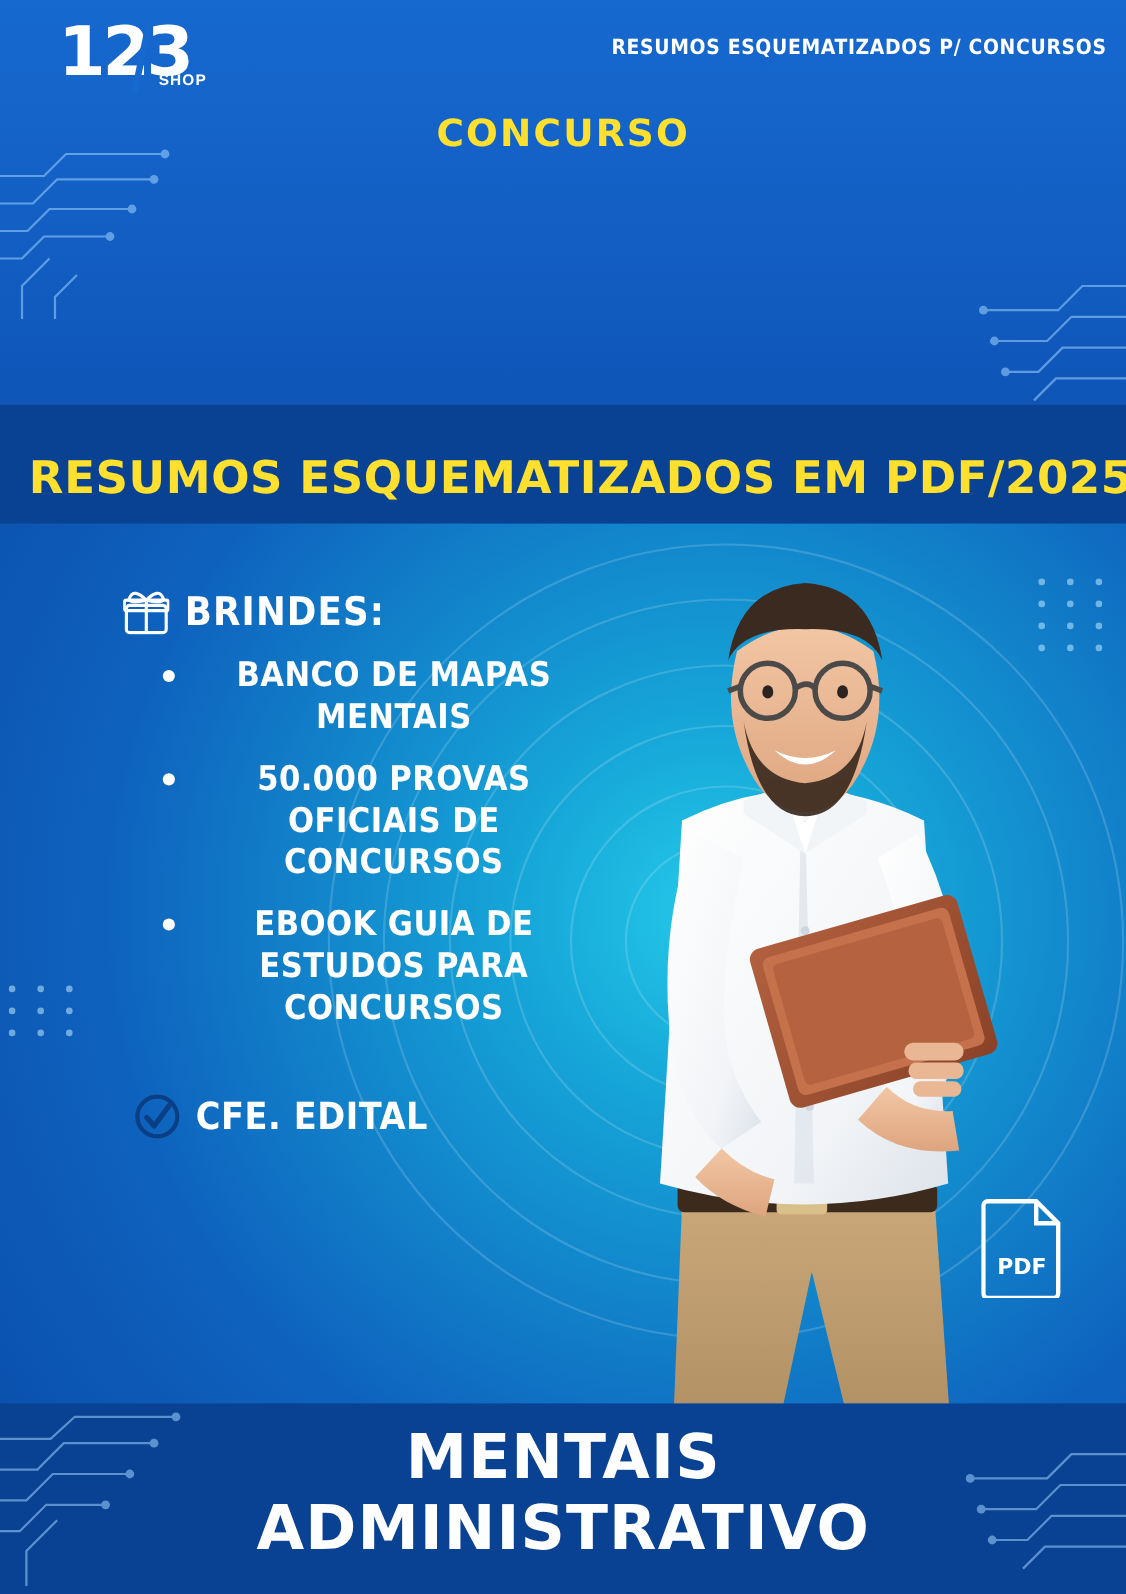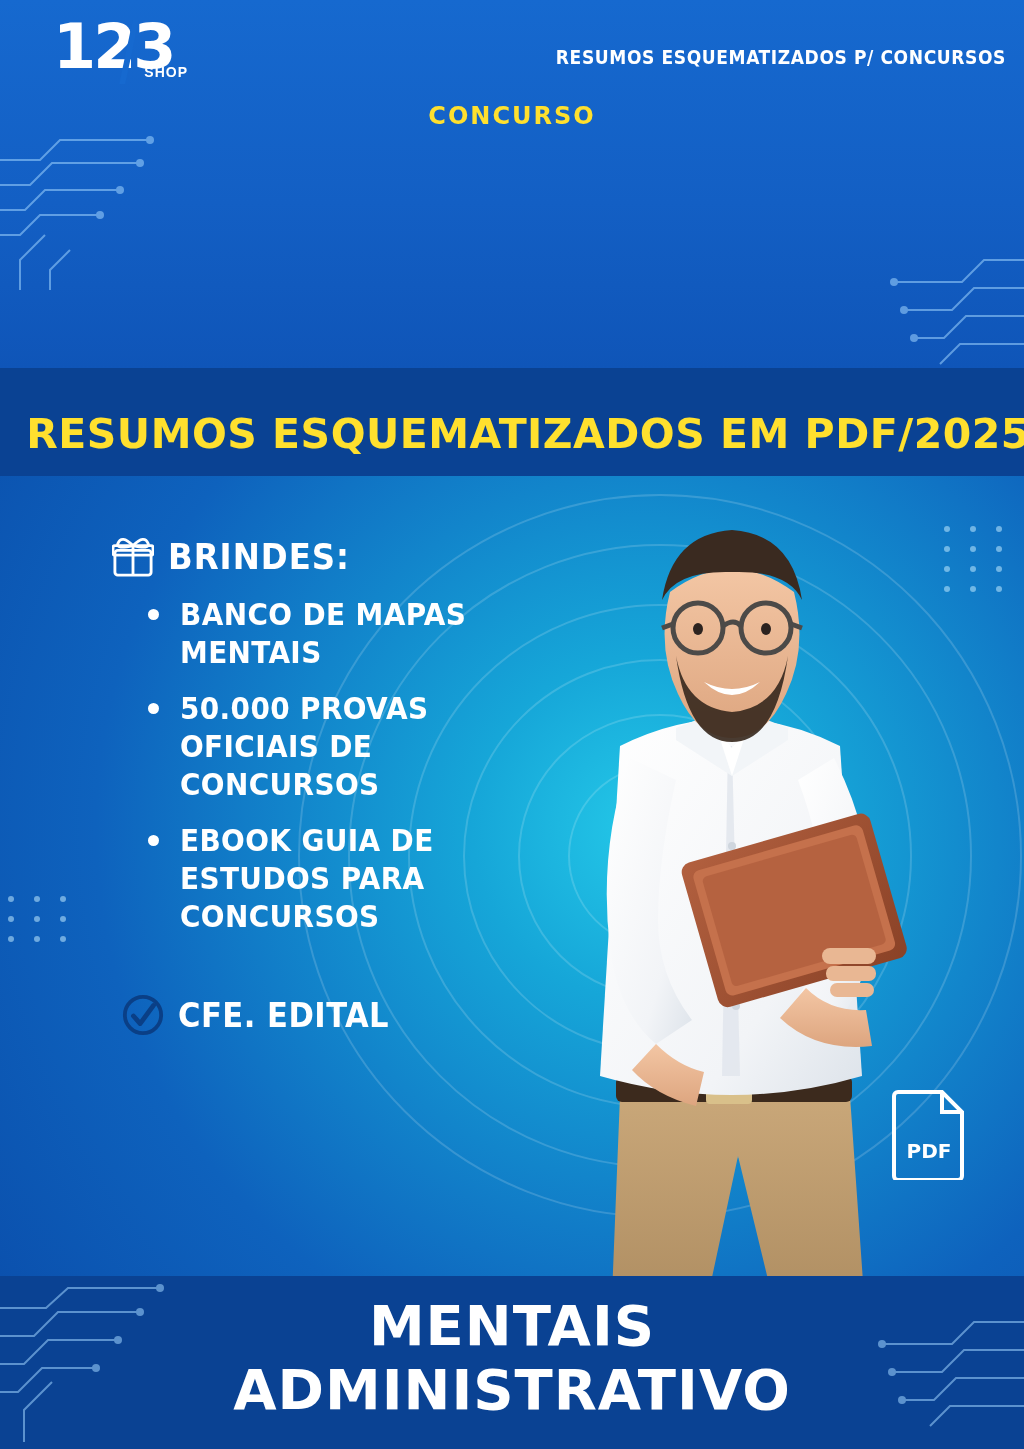--- a/index.html
+++ b/index.html
@@ -64,36 +64,36 @@
     top: 4px;
     width: 6px;
     height: 64px;
     background: #1669cf;
     transform: skewX(-12deg);
   }
 
   .top-right-tag {
     position: absolute;
     right: 18px;
-    top: 46px;
+    top: 32px;
     color: #ffffff;
     font-size: 19px;
     font-weight: bold;
     letter-spacing: 0.6px;
     font-family: "DejaVu Sans Condensed", "Liberation Sans Narrow", "Liberation Sans", sans-serif;
     text-transform: uppercase;
   }
 
   .concurso-label {
     position: absolute;
     left: 0; right: 0;
     top: 102px;
     text-align: center;
     color: #ffe02e;
-    font-size: 24px;
+    font-size: 34px;
     font-weight: bold;
     letter-spacing: 2px;
     font-family: "DejaVu Sans", sans-serif;
   }
 
   .title-main {
     position: absolute;
     left: 0; right: 0;
     top: 158px;
     text-align: center;
@@ -170,20 +170,21 @@
     display: block;
   }
 
   
   .brindes {
     position: absolute;
     left: 112px;
     top: 60px;
     width: 440px;
     color: #ffffff;
+    text-align: center;
   }
   .brindes-head {
     display: flex;
     align-items: center;
     gap: 14px;
     margin-bottom: 18px;
   }
   .gift-icon { width: 42px; height: 40px; display: block; }
   .brindes-head .label {
     font-size: 36px;

